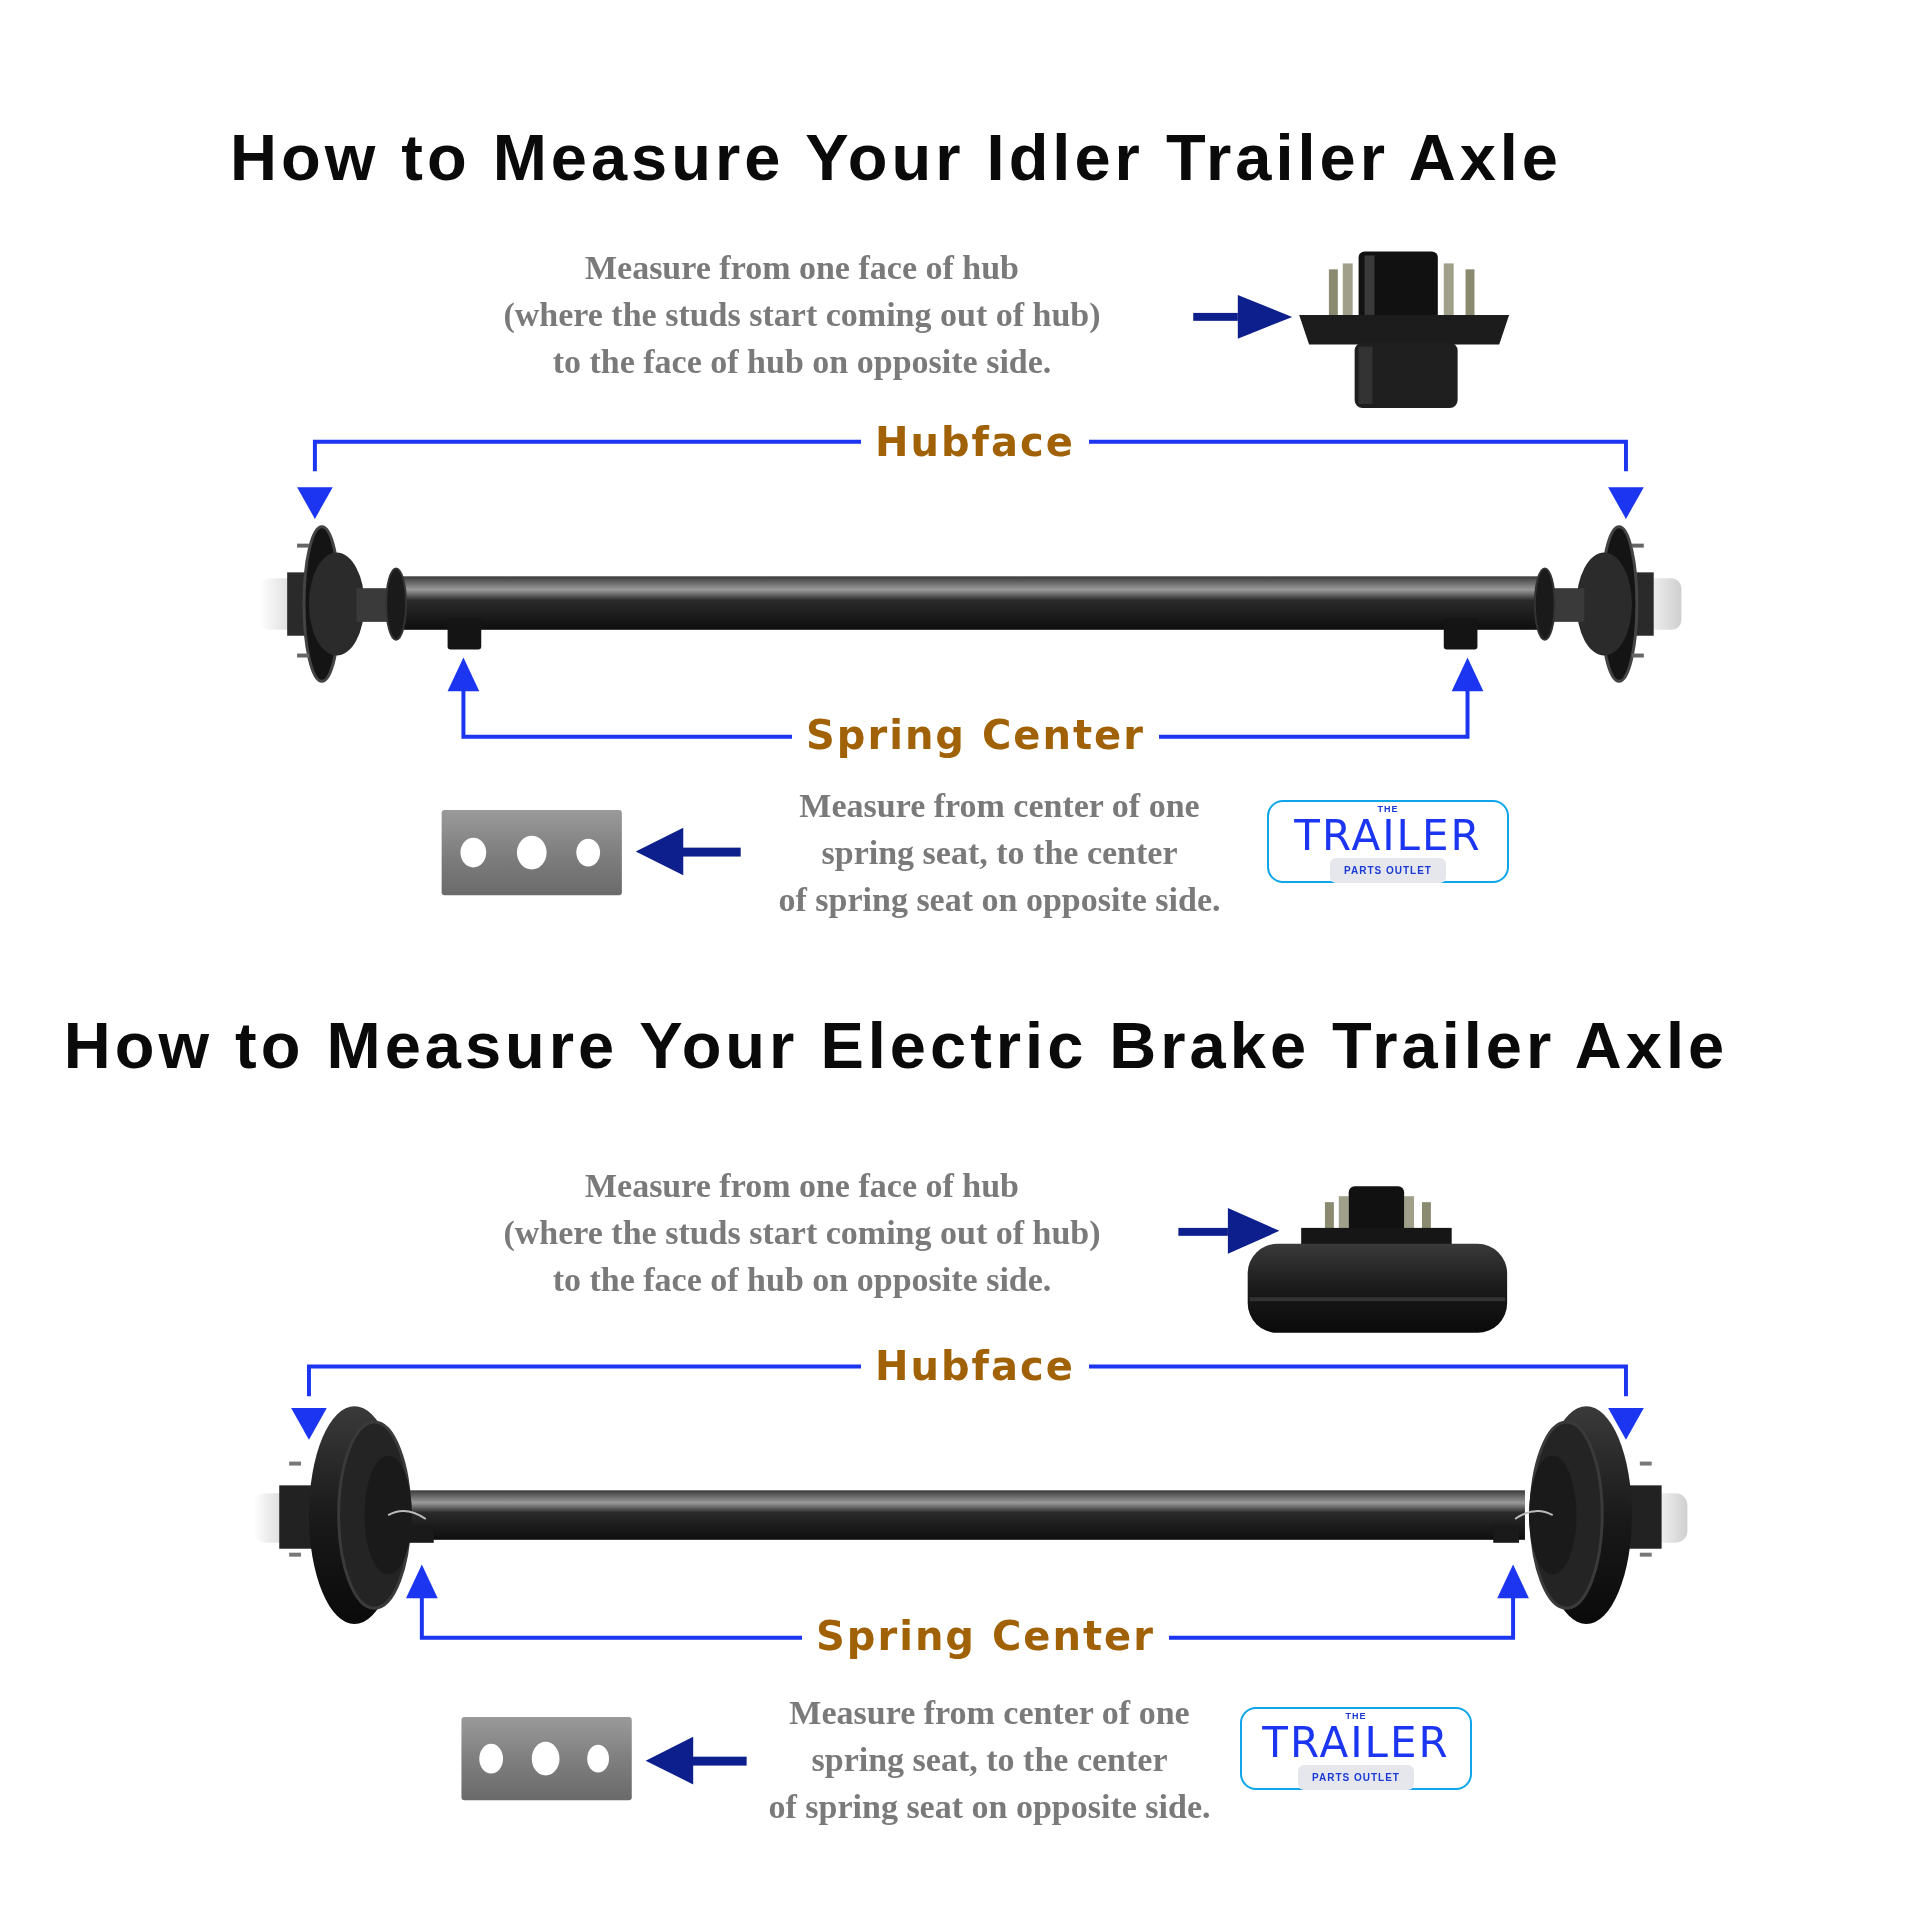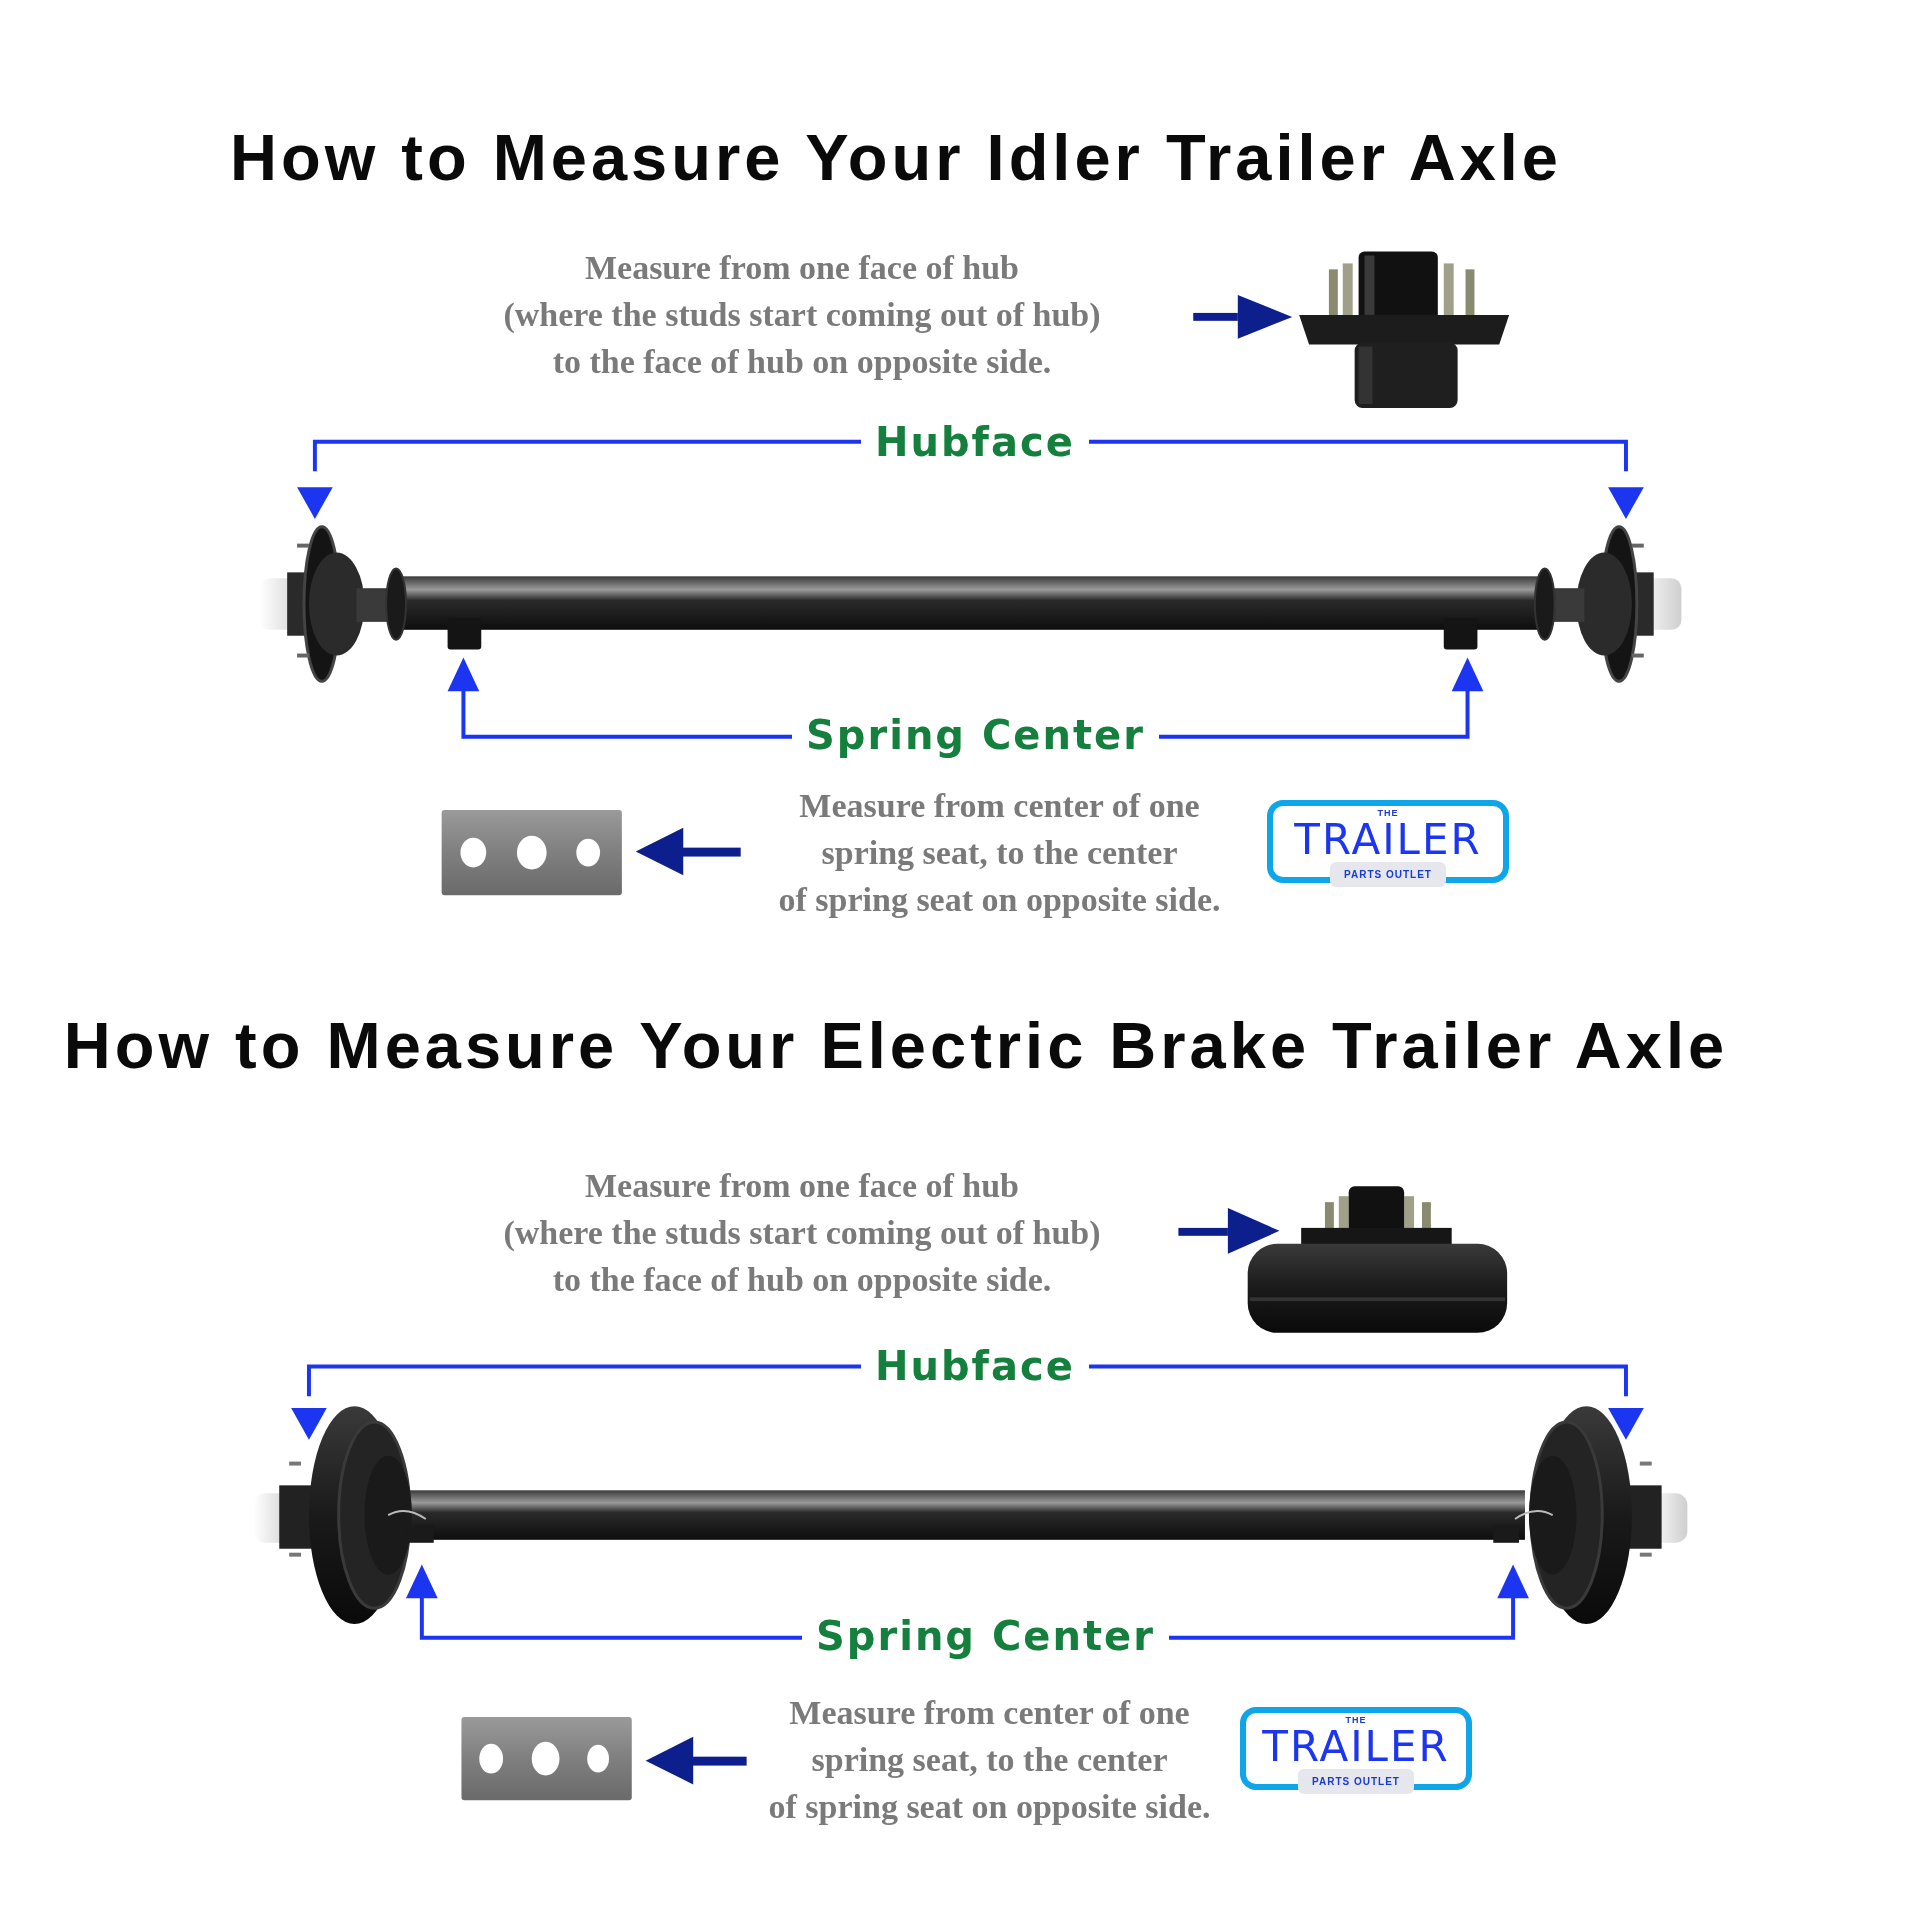--- a/index.html
+++ b/index.html
@@ -4,25 +4,25 @@
 <style>
   html, body { margin: 0; padding: 0; background: #ffffff; }
   body { width: 1927px; height: 1927px; position: relative; overflow: hidden;
          font-family: "Liberation Sans", sans-serif; }
   .title { position: absolute; left: 0; width: 1792px; text-align: center;
            font-family: "Liberation Sans", sans-serif; font-weight: 700;
            color: #0a0a0a; font-size: 65px; letter-spacing: 4px; line-height: 1; }
   .desc { position: absolute; text-align: center; color: #7a7a7a;
           font-family: Liberation Serif, serif; font-weight: 700;
           font-size: 34px; line-height: 47px; white-space: nowrap; }
-  .label { position: absolute; text-align: center; color: #15803d;
+  .label { position: absolute; text-align: center; color: #a16207;
            font-family: "DejaVu Sans", sans-serif; font-weight: 700;
            font-size: 40px; letter-spacing: 2px; line-height: 1; background: #fff;
            padding: 0 14px; white-space: nowrap; }
-  .logo { position: absolute; border: 6px solid #0ea5e9; border-radius: 16px; background:#fff;
+  .logo { position: absolute; border: 2px solid #0ea5e9; border-radius: 16px; background:#fff;
           box-sizing: border-box; text-align: center; }
   .logo .the { font-size: 9px; font-weight: 700; color: #1a3ad6; letter-spacing: 1px; margin-top: 2px; }
   .logo .main { font-family: "DejaVu Sans", sans-serif; font-weight: 400; color: #1b35f0;
                 font-size: 42px; letter-spacing: 2px; line-height: 44px; }
   .logo .sub { display: inline-block; font-size: 10px; font-weight: 700; color: #1a3ad6;
                background: #e6e7ec; border-radius: 6px; padding: 7px 14px; letter-spacing: 1px; }
   svg { position: absolute; left: 0; top: 0; }
 </style>
 </head>
 <body>

